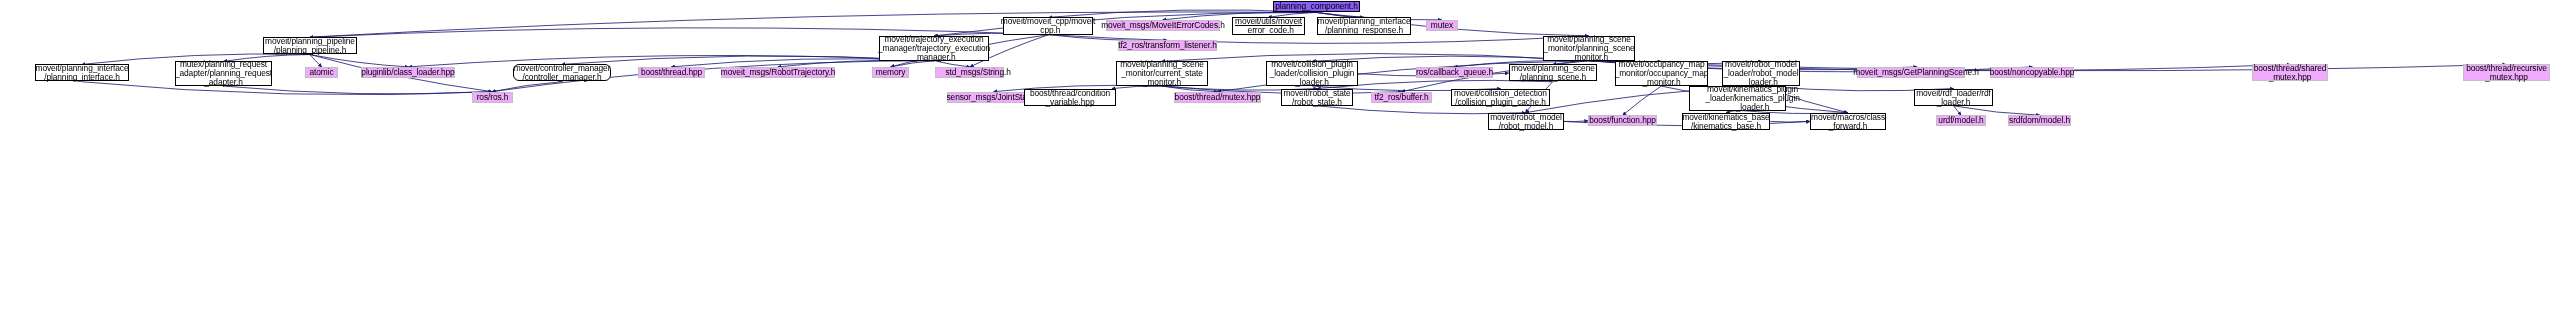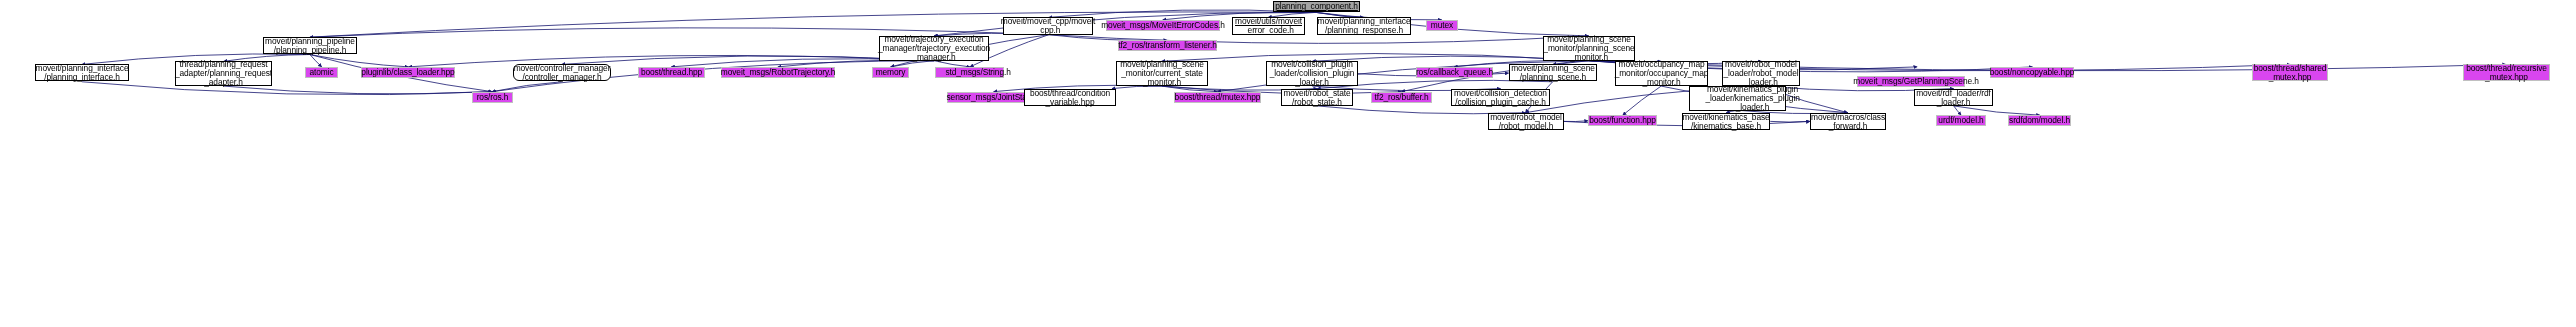--- a/index.html
+++ b/index.html
@@ -21,22 +21,22 @@
     text-align:center;
     line-height:1.08;
     font-size:8.4px;
     color:#000000;
     background:#ffffff;
     border:0.6px solid #000000;
     white-space:pre;
     padding:0.6px 1.9px;
     letter-spacing:-0.1px;
   }
-  .node.root{ background:#a3a3a3; border:0.6px solid #000000;text-decoration:underline; }
-  .node.ext{ background:#d946ef; border:0.6px solid #c0c0c0; }
+  .node.root{ background:#8b5cf6; border:0.6px solid #000000; }
+  .node.ext{ background:#f0abfc; border:0.6px solid #c0c0c0; }
   .node.hdr{ background:#ffffff; border:0.6px solid #000000; }
 </style>
 </head>
 <body>
 
 <div id="graph-root">
   <svg id="edge-layer" viewBox="0 0 4156 528" preserveAspectRatio="none">
     <defs>
       <marker id="arrow" viewBox="0 0 10 10" refX="9" refY="5" markerWidth="5" markerHeight="5" orient="auto-start-reverse">
         <path d="M 0 0 L 10 5 L 0 10 z" fill="#191970"></path>
@@ -123,21 +123,21 @@
 _monitor/planning_scene
 _monitor.h</div>
       <div class="node hdr" style="left: 263px; top: 37px; width: 94px; height: 17.4px;">moveit/planning_pipeline
 /planning_pipeline.h</div>
       <div class="node hdr" style="left: 879px; top: 36px; width: 110px; height: 25px;">moveit/trajectory_execution
 _manager/trajectory_execution
 _manager.h</div>
       <div class="node ext" style="left: 1118px; top: 40px; width: 99px; height: 11px;">tf2_ros/transform_listener.h</div>
       <div class="node hdr" style="left: 35px; top: 64px; width: 94px; height: 17.4px;">moveit/planning_interface
 /planning_interface.h</div>
-      <div class="node hdr" style="left: 175px; top: 61px; width: 97px; height: 25px;">thread/planning_request
+      <div class="node hdr" style="left: 175px; top: 61px; width: 97px; height: 25px;">mutex/planning_request
 _adapter/planning_request
 _adapter.h</div>
       <div class="node ext" style="left: 305px; top: 67px; width: 33px; height: 11px;">atomic</div>
       <div class="node ext" style="left: 361px; top: 67px; width: 94px; height: 11px;">pluginlib/class_loader.hpp</div>
       <div class="node hdr" style="left: 513px; top: 64px; width: 98px; height: 17.4px; border-radius: 6px;">moveit/controller_manager
 /controller_manager.h</div>
       <div class="node ext" style="left: 638px; top: 67px; width: 67px; height: 11px;">boost/thread.hpp</div>
       <div class="node ext" style="left: 721px; top: 67px; width: 114px; height: 11px;">moveit_msgs/RobotTrajectory.h</div>
       <div class="node ext" style="left: 872px; top: 67px; width: 37px; height: 11px;">memory</div>
       <div class="node ext" style="left: 935px; top: 67px; width: 69px; height: 11px; padding-left: 19px;">std_msgs/String.h</div>
@@ -149,21 +149,21 @@
 _loader.h</div>
       <div class="node ext" style="left: 1416px; top: 67px; width: 77px; height: 11px;">ros/callback_queue.h</div>
       <div class="node hdr" style="left: 1509px; top: 64px; width: 88px; height: 17.4px;">moveit/planning_scene
 /planning_scene.h</div>
       <div class="node hdr" style="left: 1615px; top: 61px; width: 93px; height: 25px;">moveit/occupancy_map
 _monitor/occupancy_map
 _monitor.h</div>
       <div class="node hdr" style="left: 1722px; top: 61px; width: 78px; height: 25px;">moveit/robot_model
 _loader/robot_model
 _loader.h</div>
-      <div class="node ext" style="left: 1857px; top: 76px; width: 108px; height: 11px; padding-left: 12px;">moveit_msgs/GetPlanningScene.h</div>
+      <div class="node ext" style="left: 1857px; top: 67px; width: 108px; height: 11px; padding-left: 12px;">moveit_msgs/GetPlanningScene.h</div>
       <div class="node ext" style="left: 1990px; top: 67px; width: 84px; height: 11px;">boost/noncopyable.hpp</div>
       <div class="node ext" style="left: 2252px; top: 64px; width: 76px; height: 17.4px;">boost/thread/shared
 _mutex.hpp</div>
       <div class="node ext" style="left: 2463px; top: 64px; width: 87px; height: 17.4px;">boost/thread/recursive
 _mutex.hpp</div>
       <div class="node ext" style="left: 472px; top: 92px; width: 41px; height: 11px;">ros/ros.h</div>
       <div class="node ext" style="left: 947px; top: 92px; width: 93px; height: 11px;">sensor_msgs/JointState.h</div>
       <div class="node hdr" style="left: 1006px; top: 89px; width: 92px; height: 17.4px; margin-left: 18px;">boost/thread/condition
 _variable.hpp</div>
       <div class="node ext" style="left: 1174px; top: 92px; width: 87px; height: 11px;">boost/thread/mutex.hpp</div>

